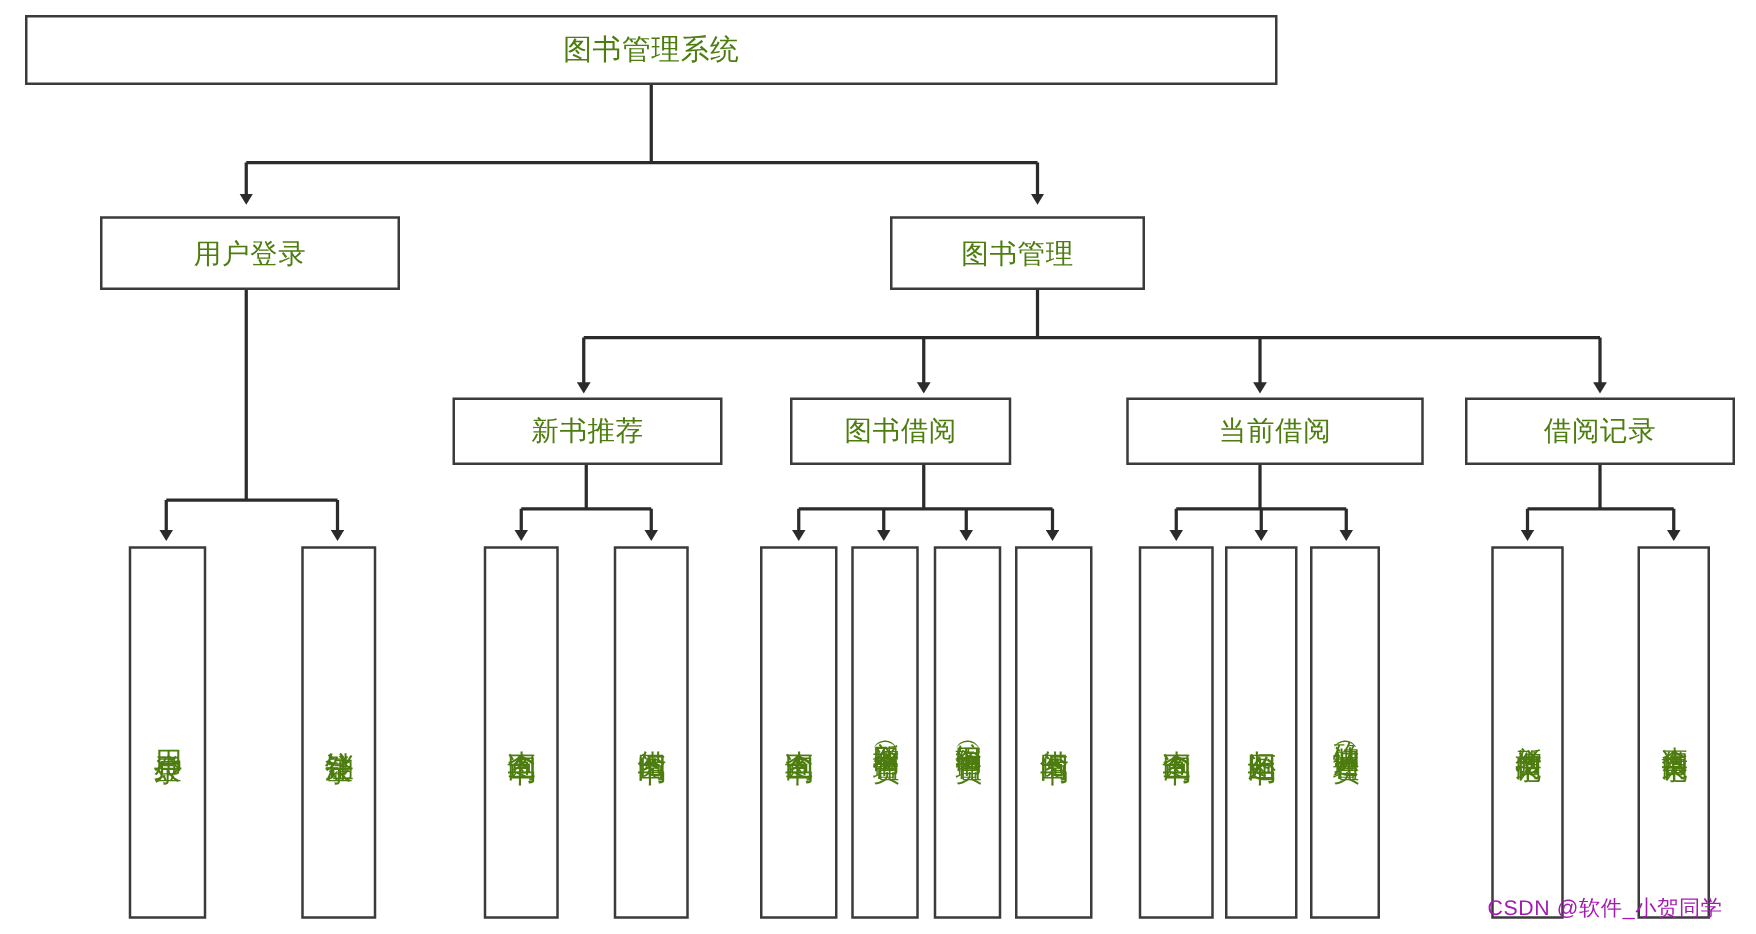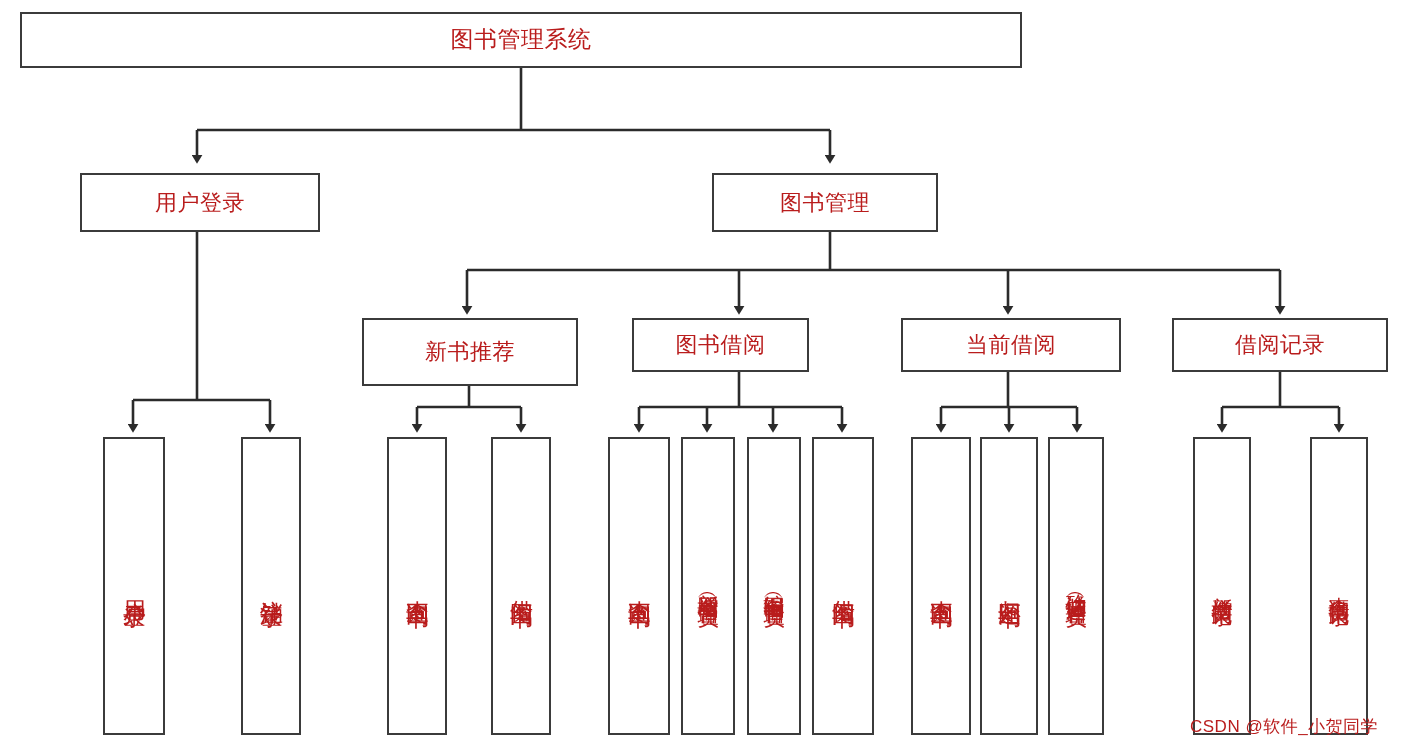--- a/index.html
+++ b/index.html
@@ -27,21 +27,21 @@
     pointer-events: none;
   }
   .node {
     position: absolute;
     box-sizing: border-box;
     border: 2.5px solid #3b3b3b;
     background: #ffffff;
     display: flex;
     align-items: center;
     justify-content: center;
-    color: #b91c1c;
+    color: #4d7c0f;
   }
   .node .node-label {
     display: block;
     text-align: center;
     line-height: 1.18;
     letter-spacing: 0.5px;
   }
   
   .node.horiz .node-label {
     font-size: 22px;
@@ -62,21 +62,21 @@
     line-height: 1.04;
     letter-spacing: 2px;
     max-height: 100%;
   }
   .node.vert.narrow .node-label {
     font-size: 21px;
   }
   .watermark {
     position: absolute;
     font-size: 17px;
-    color: #b91c1c;
+    color: #a21caf;
     white-space: nowrap;
     letter-spacing: 0.5px;
   }
 </style>
 </head>
 <body>
 
 <div id="diagram-canvas">
 
   <svg id="edge-layer" viewBox="0 0 1405 747" width="1405" height="747">
@@ -129,31 +129,31 @@
     </g>
   </svg>
 
   <div class="node horiz root" style="left:20px; top:12px; width:1002px; height:56px;">
     <span class="node-label">图书管理系统</span>
   </div>
 
   <div class="node horiz" style="left:80px; top:173px; width:240px; height:59px;">
     <span class="node-label">用户登录</span>
   </div>
-  <div class="node horiz" style="left:712px; top:173px; width:226px; height:59px;">
+  <div class="node horiz" style="left:712px; top:173px; width:204px; height:59px;">
     <span class="node-label">图书管理</span>
   </div>
 
-  <div class="node horiz" style="left:362px; top:318px; width:216px; height:68px;">
+  <div class="node horiz" style="left:362px; top:318px; width:216px; height:54px;">
     <span class="node-label">新书推荐</span>
   </div>
   <div class="node horiz" style="left:632px; top:318px; width:177px; height:54px;">
     <span class="node-label">图书借阅</span>
   </div>
-  <div class="node horiz" style="left:901px; top:318px; width:220px; height:54px;">
+  <div class="node horiz" style="left:901px; top:318px; width:238px; height:54px;">
     <span class="node-label">当前借阅</span>
   </div>
   <div class="node horiz" style="left:1172px; top:318px; width:216px; height:54px;font-family:Liberation Serif, serif;">
     <span class="node-label">借阅记录</span>
   </div>
 
   <div class="node vert" style="left:103px; top:437px; width:62px; height:298px;">
     <span class="node-label">用户登录</span>
   </div>
   <div class="node vert" style="left:241px; top:437px; width:60px; height:298px;">

